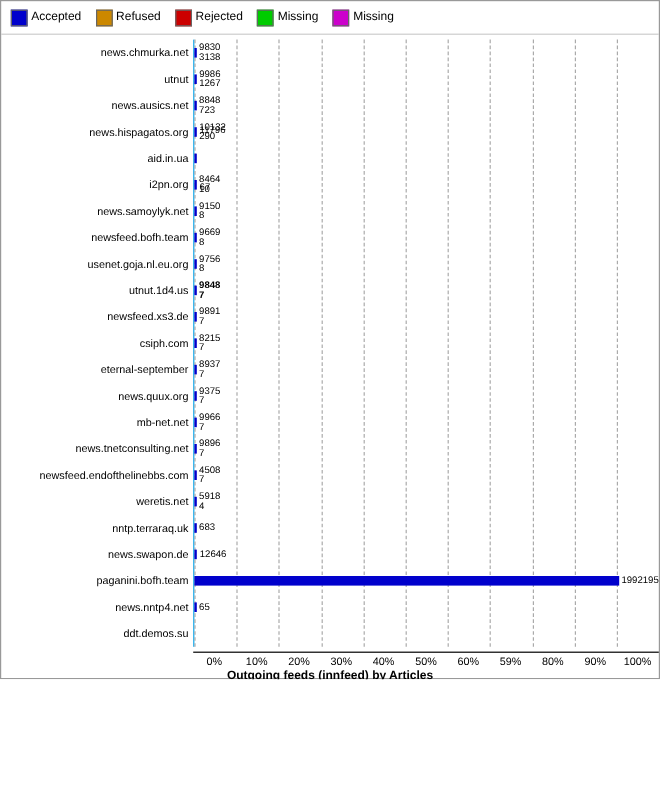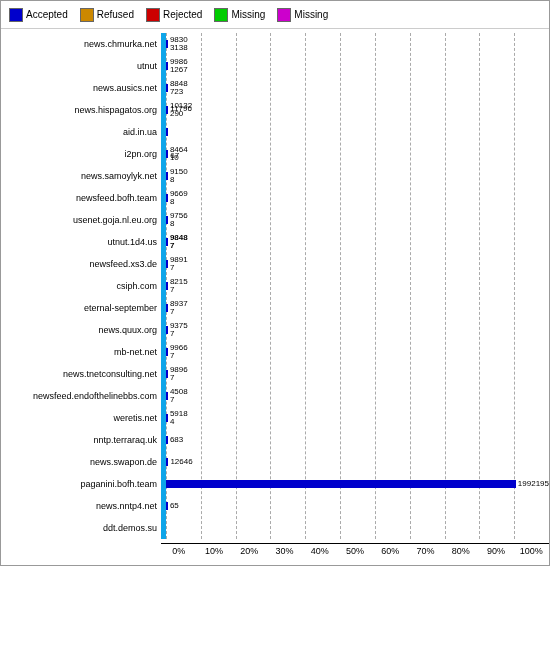--- a/index.html
+++ b/index.html
@@ -53,21 +53,21 @@
     }
     .y-label {
       text-align: right;
       font-size: 9px;
       color: #000;
       line-height: 1.2;
     }
     .bars-area {
       flex: 1;
       position: relative;
-      border-left: 5px solid #0ea5e9;
+      border-left: 1px solid #0ea5e9;
     }
     .grid-lines {
       position: absolute;
       top: 0; left: 0; right: 0; bottom: 0;
       display: flex;
       flex-direction: row;
     }
     .grid-line {
       border-left: 1px dashed #aaa;
       height: 100%;
@@ -344,25 +344,26 @@
 
     <div class="x-axis">
       <div class="x-ticks">
       <div class="x-tick">0%</div>
           <div class="x-tick">10%</div>
           <div class="x-tick">20%</div>
           <div class="x-tick">30%</div>
           <div class="x-tick">40%</div>
           <div class="x-tick">50%</div>
           <div class="x-tick">60%</div>
-          <div class="x-tick">70%</div>
+          <div class="x-tick">59%</div>
           <div class="x-tick">80%</div>
           <div class="x-tick">90%</div>
           <div class="x-tick">100%</div>
         </div>
+      <div class="x-title">Outgoing feeds (innfeed) by Articles</div>
     </div>
   </div>
 </div>
 
 <style>
   
   .chart-area {
     height: auto !important;
   }
   .bars-rows {

